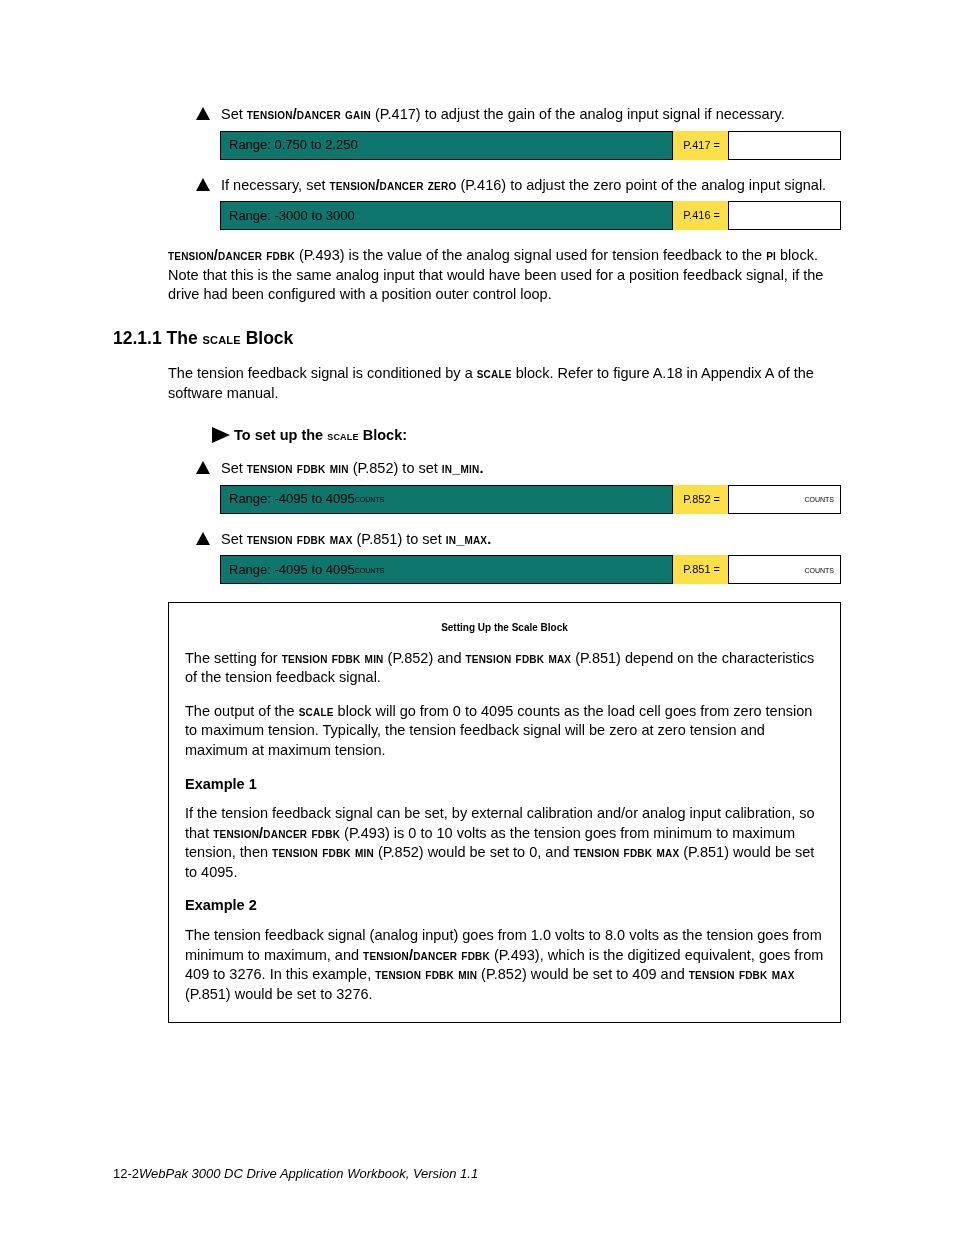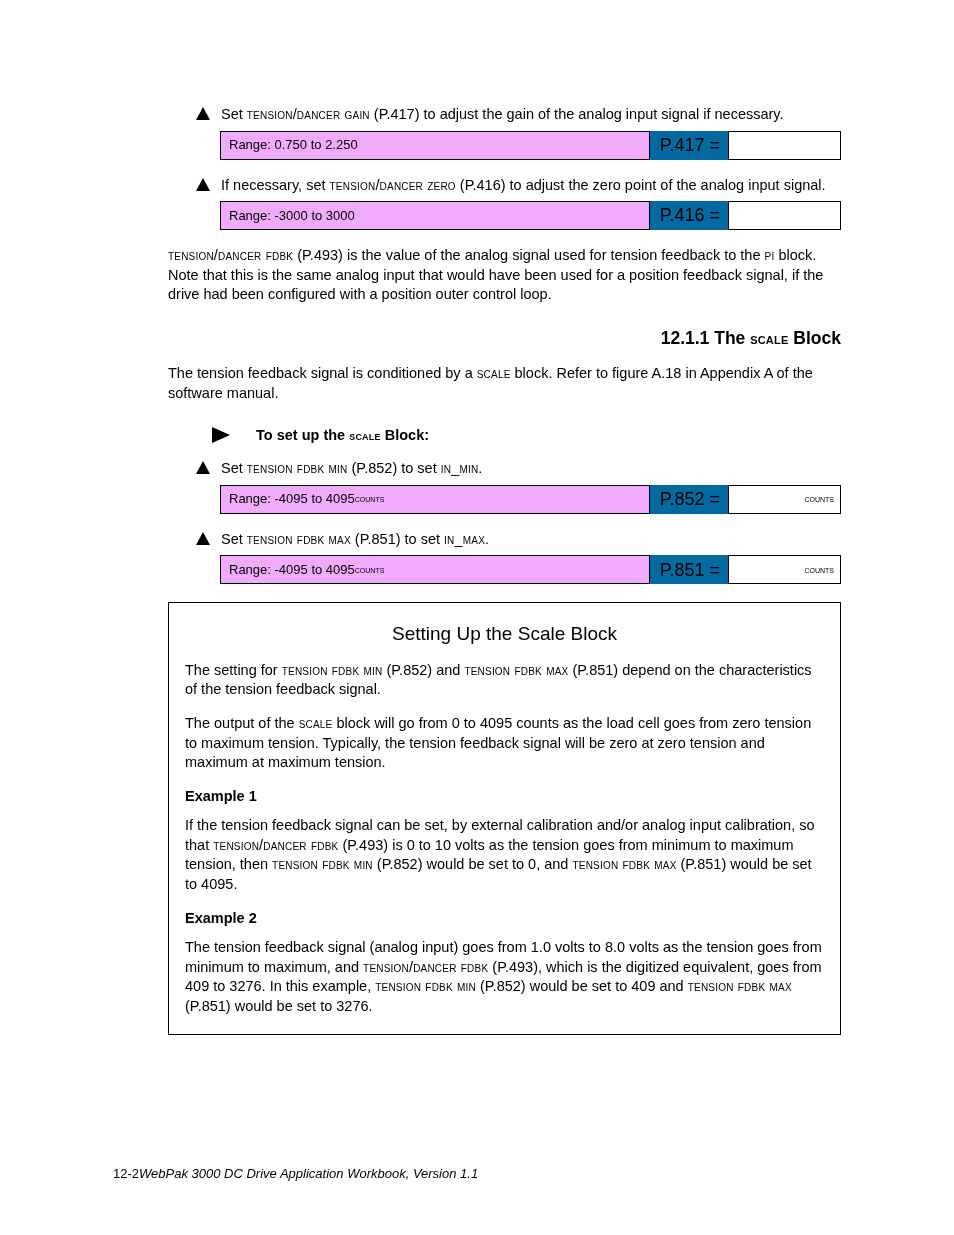--- a/index.html
+++ b/index.html
@@ -29,46 +29,46 @@
     gap: 11px;
     margin-left: 28px;
     margin-bottom: 6px;
   }
   .step-marker {
     flex: 0 0 auto;
     margin-top: 2px;
   }
   .step-text { flex: 1 1 auto; }
 
-  .sc { font-variant: small-caps; letter-spacing: 0.2px; font-size: 14.5px; }
+  .sc { font-variant: small-caps; letter-spacing: 0.2px; font-size: 14.5px; font-weight: bold; }
   .sc-in { font-variant: small-caps; font-size: 10px; }
 
   .param-bar {
     display: flex;
     align-items: stretch;
     margin: 6px 0 16px 52px;
     height: 29px;
   }
   .range-box {
     flex: 1 1 auto;
-    background: #f0abfc;
+    background: #0f766e;
     border: 1px solid #000;
     display: flex;
     align-items: center;
     padding-left: 8px;
     font-size: 13px;
   }
   .gap-label {
     flex: 0 0 auto;
-    background: #0369a1;
+    background: #fde047;
     display: flex;
     align-items: center;
     justify-content: center;
     padding: 0 8px 0 10px;
-    font-size: 18px;
+    font-size: 11px;
     white-space: nowrap;
   }
   .value-box {
     flex: 0 0 105px;
     background: #fff;
     border: 1px solid #000;
     display: flex;
     align-items: center;
     justify-content: flex-end;
     padding-right: 6px;
@@ -76,42 +76,41 @@
   }
 
   .body-para {
     margin: 10px 0 22px 0;
   }
 
   .section-head {
     font-size: 17.5px;
     font-weight: bold;
     margin: 10px 0 14px 0;
-    text-align: right;
   }
 
   .to-set-row {
     display: flex;
     align-items: center;
-    gap: 26px;
+    gap: 4px;
     margin: 10px 0 14px 0;
     padding-left: 44px;
   }
   .to-set-row .label { font-weight: bold; }
 
   .boxed {
     border: 1px solid #000;
     margin-top: 18px;
     padding: 16px 16px 18px 16px;
   }
   .boxed h4 {
     text-align: center;
-    font-size: 19px;
+    font-size: 10px;
     margin: 2px 0 14px 0;
-    font-weight: normal;
+    font-weight: bold;
   }
   .boxed p { margin: 0 0 14px 0; }
   .boxed .ex-head { font-weight: bold; margin: 6px 0 10px 0; }
   .boxed p:last-child { margin-bottom: 0; }
 
   .footer {
     position: absolute;
     bottom: 52px;
     left: 113px;
     right: 113px;

